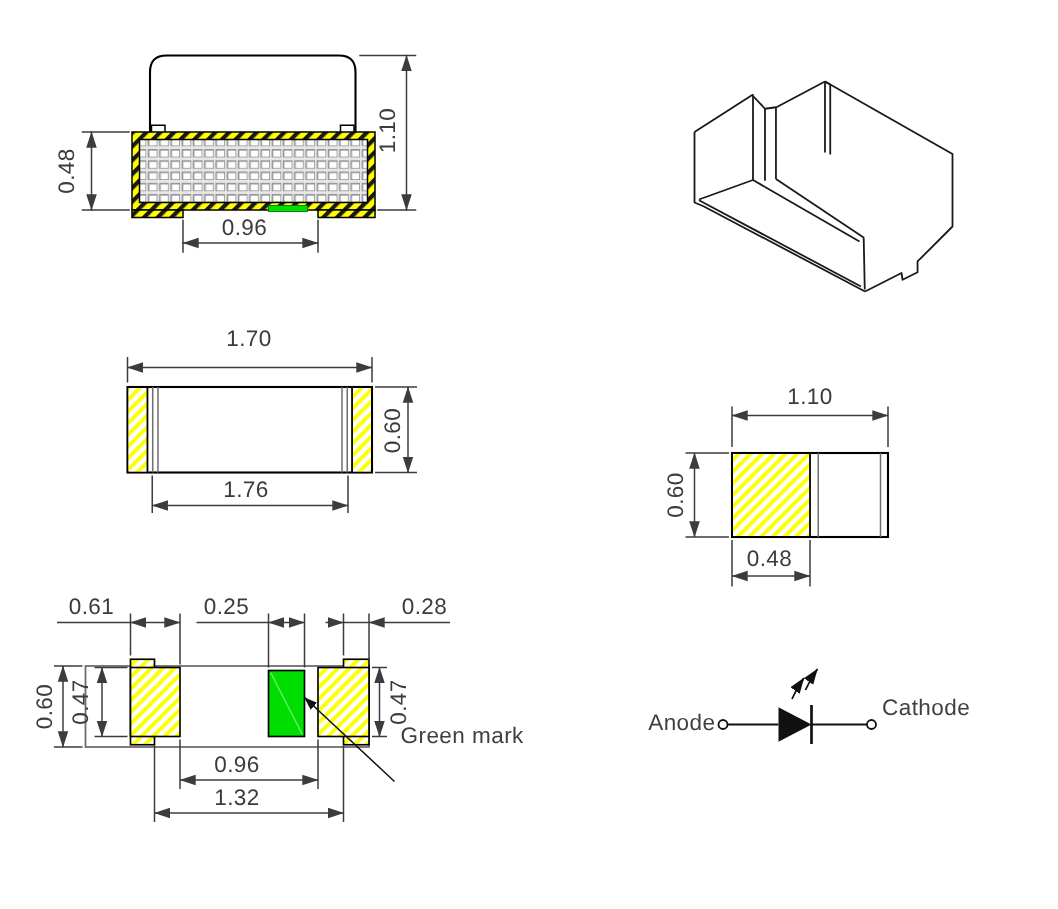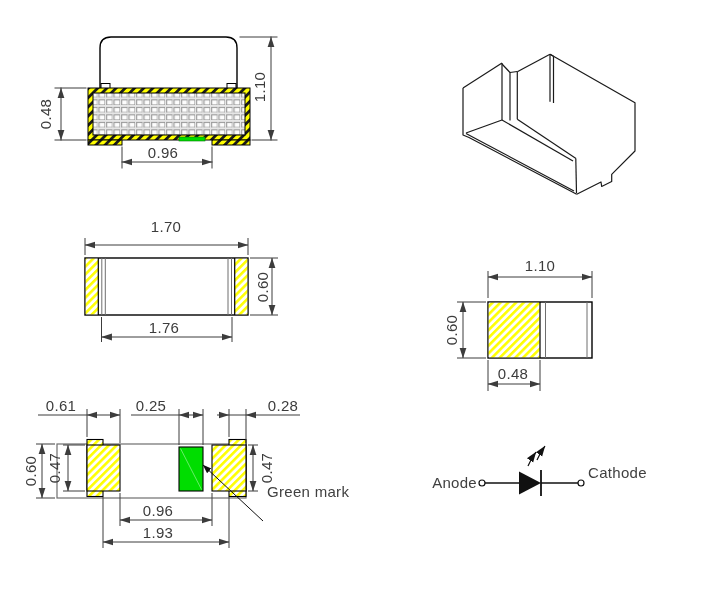--- a/index.html
+++ b/index.html
@@ -234,19 +234,19 @@
 <div class="lbl rot" style="left:451px;top:330px">0.60</div>
 <div class="lbl" style="left:513px;top:373px">0.48</div>
 
 <div class="lbl" style="left:61px;top:405px">0.61</div>
 <div class="lbl" style="left:151px;top:405px">0.25</div>
 <div class="lbl" style="left:283px;top:405px">0.28</div>
 <div class="lbl rot" style="left:30px;top:471px">0.60</div>
 <div class="lbl rot" style="left:54px;top:468px">0.47</div>
 <div class="lbl rot" style="left:266px;top:468px">0.47</div>
 <div class="lbl" style="left:158px;top:510px">0.96</div>
-<div class="lbl" style="left:158px;top:532px">1.93</div>
+<div class="lbl" style="left:158px;top:532px">1.32</div>
 <div class="lbl start black" style="left:267px;top:491px">Green mark</div>
 
 <div class="lbl end black" style="left:477px;top:482px">Anode</div>
 <div class="lbl start black" style="left:588px;top:472px">Cathode</div>
 
 </div>
 
 </body></html>

